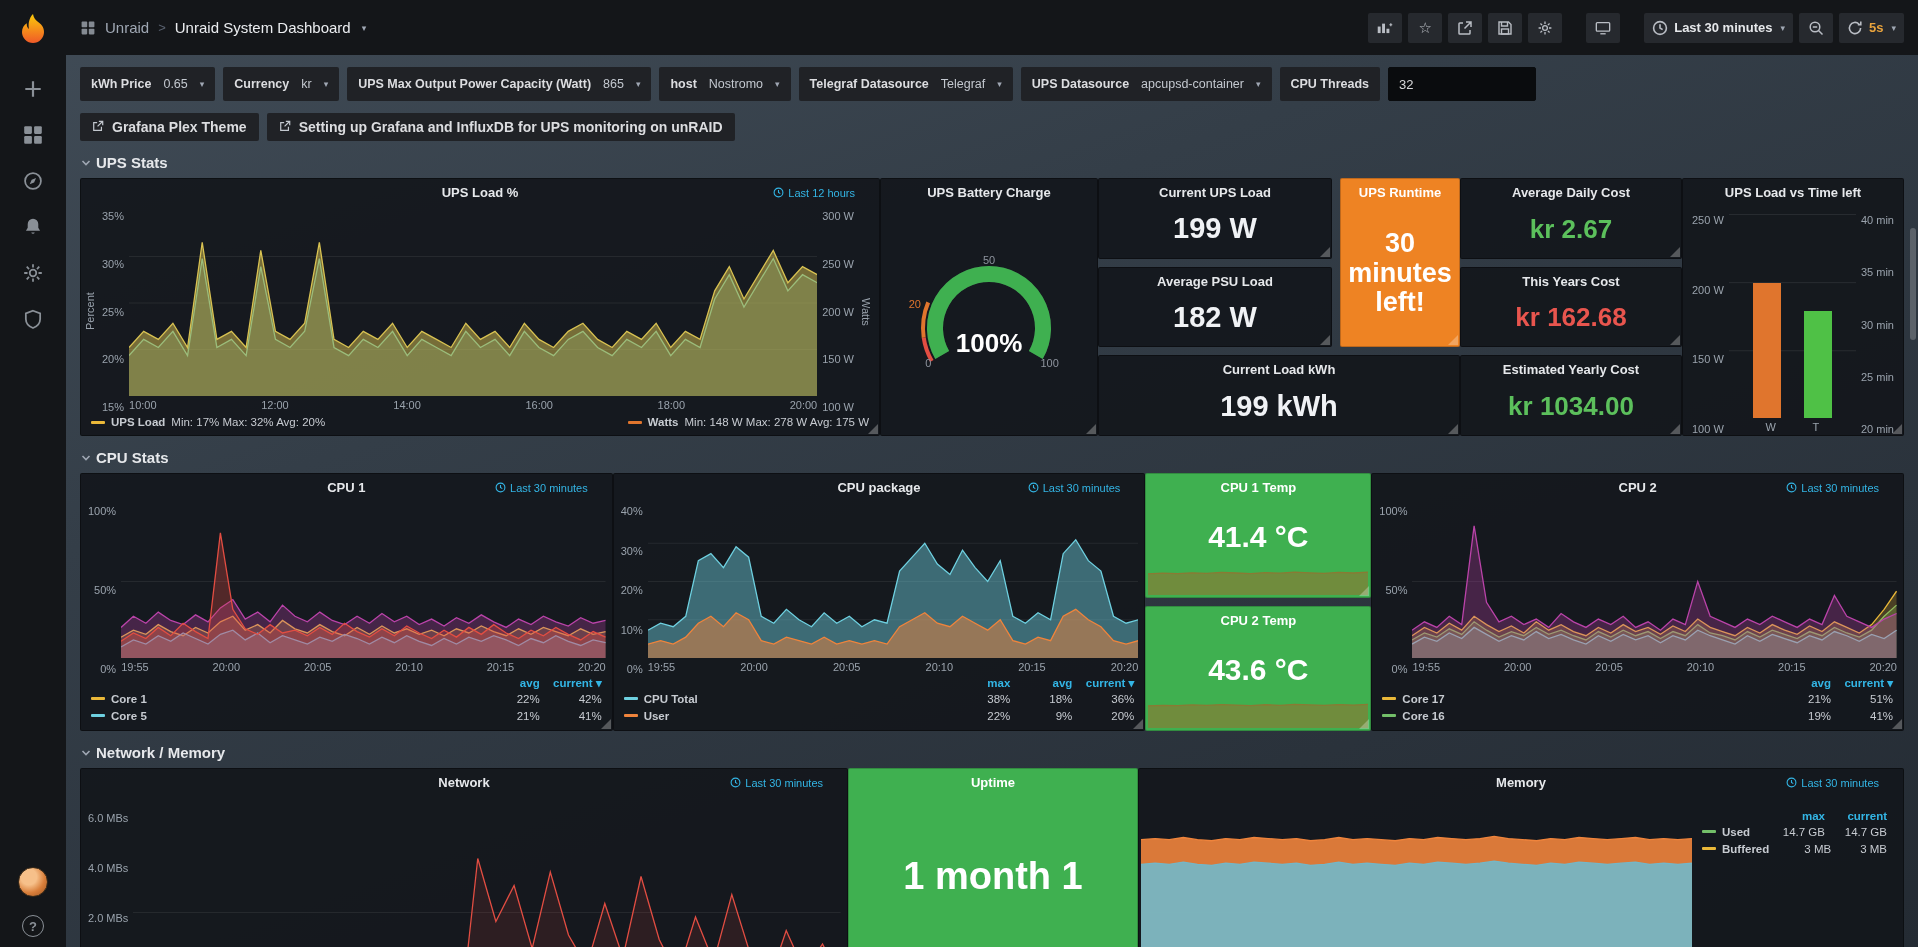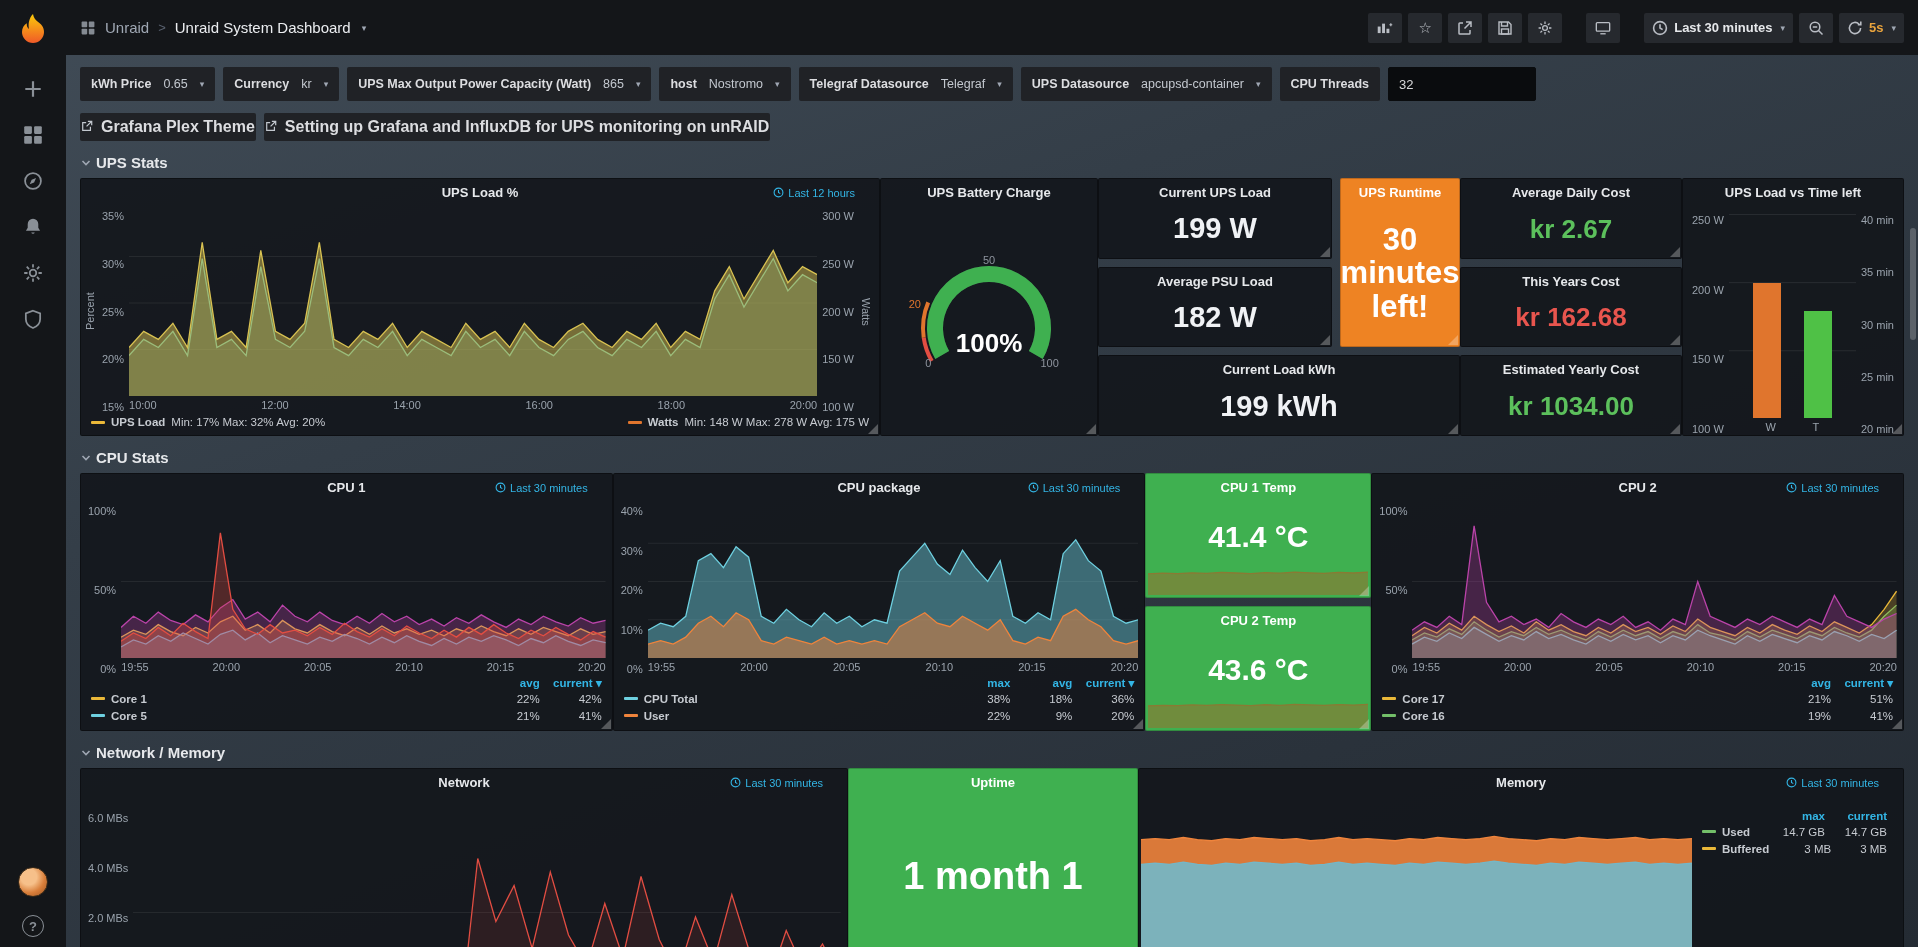--- a/index.html
+++ b/index.html
@@ -36,22 +36,22 @@
   
   .content{flex:1;overflow:hidden}
   .vars{display:flex;gap:8px;margin:12px 14px 12px;align-items:center;flex-wrap:nowrap}
   .var-chip{height:34px;background:#202226;border-radius:2px;display:flex;align-items:center;gap:12px;padding:0 11px;
             font-size:12.5px;cursor:pointer;white-space:nowrap}
   .var-label{font-weight:700;color:#dcdde0}
   .var-value{color:#c3c8cf}
   .var-caret{font-size:9px;color:#9fa7b3}
   .var-input{height:34px;background:#0a0c0e;border:1px solid #0a0c0e;color:#d8d9da;font-size:13px;padding:0 10px;width:148px;border-radius:2px;outline:none}
   .links{display:flex;gap:8px;margin:9px 14px 0}
-  .link-chip{height:28px;background:#202226;border-radius:2px;display:flex;align-items:center;gap:8px;padding:0 1px;
-             font-size:16px;font-weight:700;color:#dcdde0;cursor:pointer}
+  .link-chip{height:28px;background:#202226;border-radius:2px;display:flex;align-items:center;gap:8px;padding:0 12px;
+             font-size:14px;font-weight:700;color:#dcdde0;cursor:pointer}
   .link-chip svg{width:12px;height:12px;color:#c3c8cf}
   .sec{display:flex;align-items:center;gap:4px;margin:13px 14px 7px;font-size:15px;font-weight:700;color:#e6e8eb;cursor:pointer}
   .sec svg{width:12px;height:12px;color:#9fa7b3}
   .dash-row{display:flex;margin:0 14px 9px;height:258px}
   
   .panel{position:relative;background:rgba(19,23,28,0.93);border:1px solid rgba(0,0,0,0.38);border-radius:2px;
          display:flex;flex-direction:column;min-width:0;overflow:hidden}
   .phead{height:27px;flex:none;display:flex;align-items:center;justify-content:center;position:relative}
   .ptitle{font-size:13px;font-weight:700;color:#e6e8eb;cursor:pointer}
   .pbadge{position:absolute;right:24px;top:0;height:27px;display:flex;align-items:center;gap:4px;color:#33b5e5;font-size:11px;cursor:pointer}
@@ -84,21 +84,21 @@
         text-align:center;line-height:1.08;padding:0 8px}
   .sval.green{color:#5cc05c}
   .sval.red{color:#e8554e}
   .bg-orange{background:#ee8323;border-color:rgba(0,0,0,.2)}
   .bg-green{background:#3fb050;border-color:rgba(0,0,0,.2)}
   .bg-orange .stitle,.bg-green .stitle,.bg-orange .sval,.bg-green .sval{color:#fff}
   .spark{position:absolute;left:2px;right:2px;bottom:2px;height:26px}
   .spark svg{position:absolute;inset:0;width:100%;height:100%}
   .ups-mid{display:grid;grid-template-columns:234px 120px;grid-template-rows:1fr 1fr 1fr;gap:8px;width:362px;flex:none}
   .p-runtime{grid-column:2;grid-row:1/3}
-  .p-runtime .sval{font-size:31px}
+  .p-runtime .sval{font-size:27px}
   .p-kwh{grid-column:1/3;grid-row:3}
   .costs{display:flex;flex-direction:column;gap:8px;width:222px;flex:none}
   .costs .panel{flex:1}
   .costs .sval{font-size:26px}
   .temps{display:flex;flex-direction:column;gap:8px;width:226px;flex:none}
   .temps .panel{flex:1}
   .temps .sval{font-size:30px;padding-bottom:18px}
   
   .p-gauge{width:218px;flex:none}
   .gaugewrap{flex:1;display:flex;align-items:center;justify-content:center;padding:0 6px 4px}

